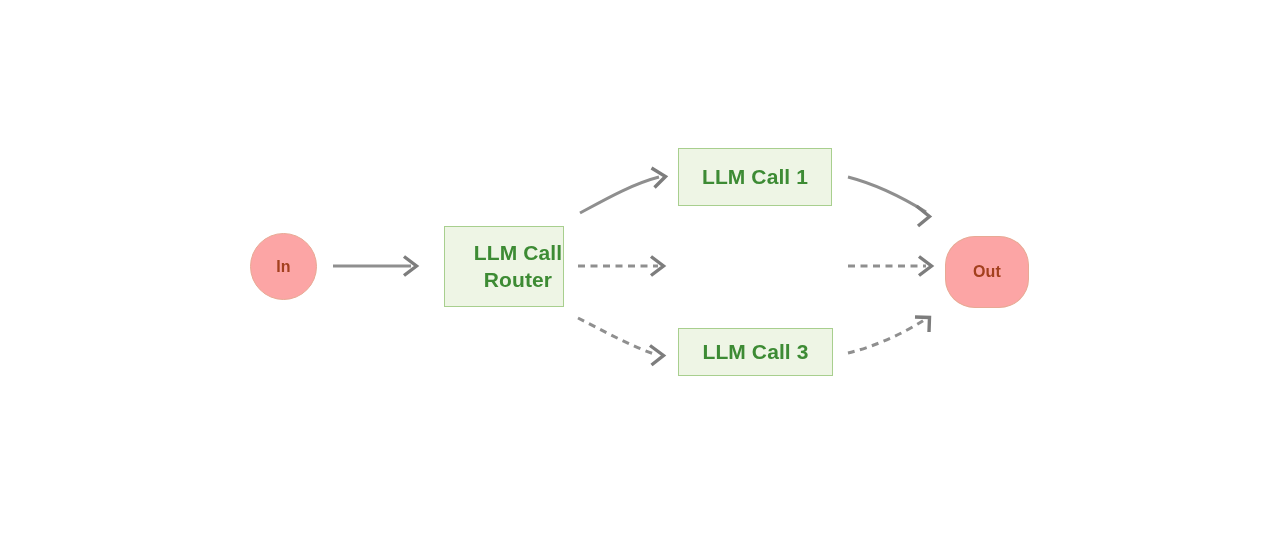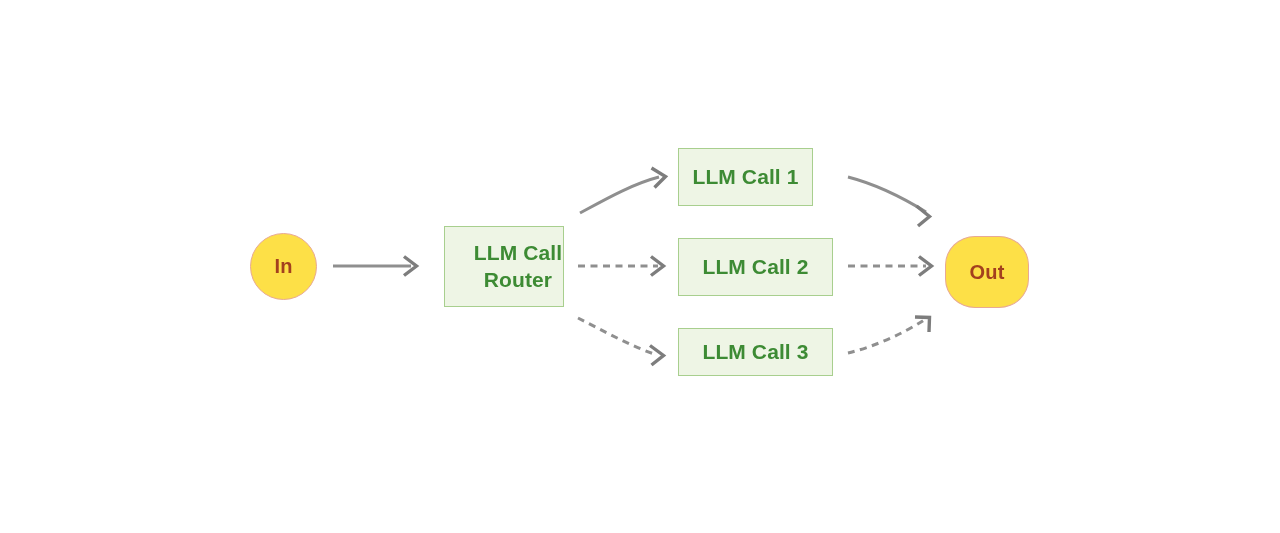--- a/index.html
+++ b/index.html
@@ -39,25 +39,25 @@
   .node-proc {
     background: #eef5e5;
     border: 1px solid #a8cf8e;
     color: #3d8b34;
     font-weight: bold;
     font-size: 21px;
     line-height: 1.25;
     letter-spacing: 0.1px;
   }
   .node-term {
-    background: #fde047;
+    background: #fca5a5;
     border: 1px solid #e8a994;
     color: #a3401e;
     font-weight: bold;
-    font-size: 20px;
+    font-size: 16px;
     letter-spacing: 0.2px;
   }
   
   #node-in {
     left: 250px;
     top: 233px;
     width: 67px;
     height: 67px;
     border-radius: 50%;
   }
@@ -71,21 +71,21 @@
   }
   
   #node-router {
     left: 444px;
     top: 226px;
     width: 120px;
     height: 81px;
     padding-left: 28px;
   }
   
-  #node-call-1 { left: 678px; top: 148px; width: 135px; height: 58px; }
+  #node-call-1 { left: 678px; top: 148px; width: 154px; height: 58px; }
   #node-call-2 { left: 678px; top: 238px; width: 155px; height: 58px; }
   #node-call-3 { left: 678px; top: 328px; width: 155px; height: 48px; }
 
   .edge-path {
     fill: none;
     stroke: #8f8f8f;
     stroke-width: 3;
     stroke-linecap: butt;
   }
   .edge-dashed {
@@ -151,23 +151,20 @@
     <span>
       <span>LLM Call</span><br>
       <span>Router</span>
     </span>
   </div>
 
   <div class="node node-proc" id="node-call-1">
     <span>LLM Call 1</span>
   </div>
 
-  <div class="node node-proc" id="node-call-2">
-    <span>LLM Call 2</span>
-  </div>
 
   <div class="node node-proc" id="node-call-3">
     <span>LLM Call 3</span>
   </div>
 
   <div class="node node-term" id="node-out">
     <span>Out</span>
   </div>
 
 </div>

